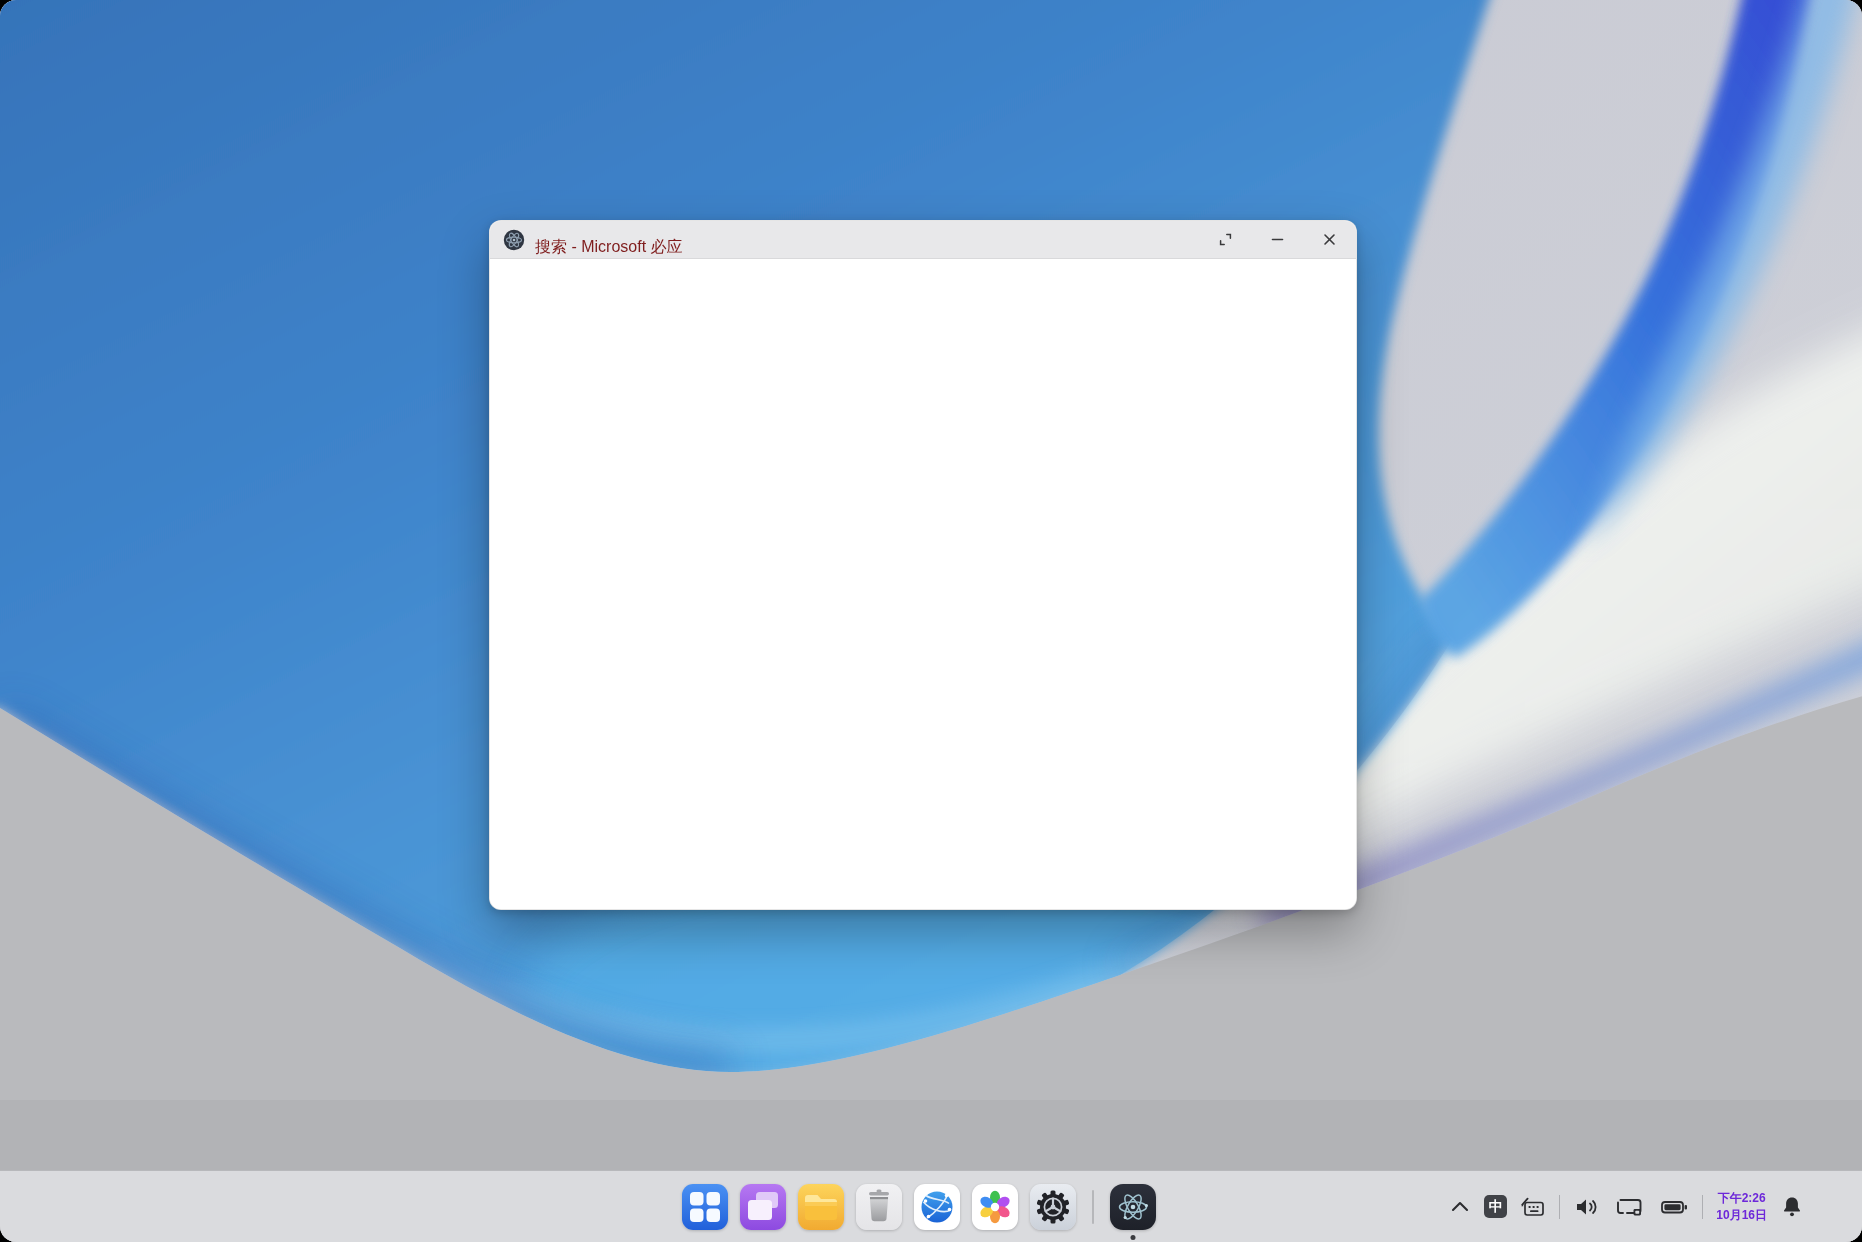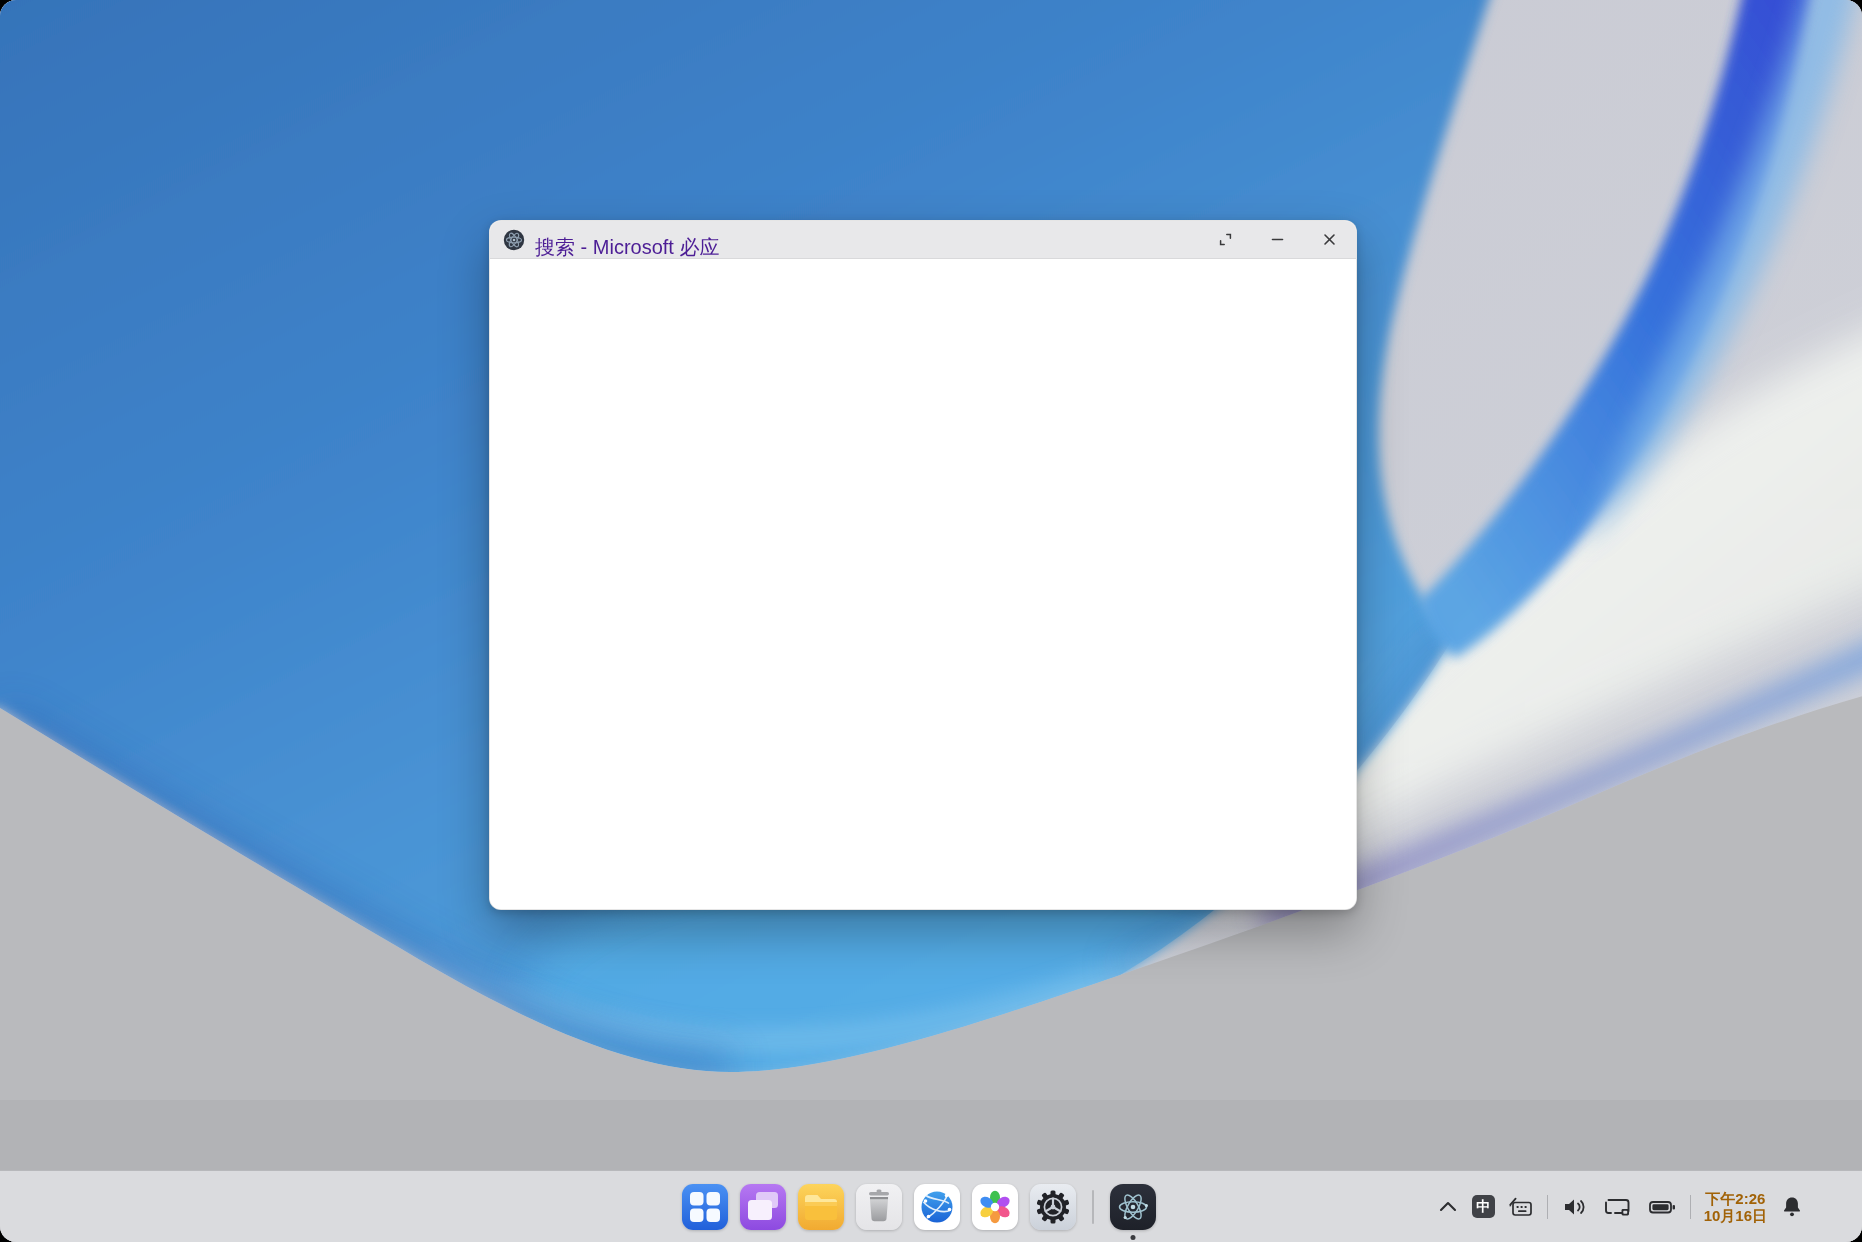--- a/index.html
+++ b/index.html
@@ -16,21 +16,21 @@
     position:absolute;left:489px;top:220px;width:868px;height:690px;
     border-radius:12px;background:#fff;overflow:hidden;
     box-shadow:0 22px 50px rgba(0,0,0,.30),0 3px 10px rgba(0,0,0,.18);
     display:flex;flex-direction:column;
     border:1px solid rgba(0,0,0,.10);
   }
   .titlebar{
     height:38px;flex:0 0 auto;background:#e8e8ea;border-bottom:1px solid #d9d9db;
     display:flex;align-items:center;padding:0 6px 0 13px;gap:10px;
   }
-  .titlebar-title{font-size:20px;color:#4c1d95;white-space:nowrap;margin-top:16px;}
+  .titlebar-title{font-size:16px;color:#7f1d1d;white-space:nowrap;margin-top:16px;}
   .titlebar-spacer{flex:1;}
   .win-btn{width:42px;height:38px;display:flex;align-items:center;justify-content:center;background:transparent;border:0;padding:0;cursor:default;}
   .win-content{flex:1;background:#fff;}
 
   
   .taskbar{
     position:absolute;left:0;right:0;bottom:0;height:72px;
     background:#dadbde;border-top:1px solid #b7b8bb;
   }
   .launcher{
@@ -66,21 +66,21 @@
     position:absolute;right:58px;top:50%;transform:translateY(-50%);
     display:flex;align-items:center;gap:13px;
   }
   .tray-btn{background:transparent;border:0;padding:0;display:flex;align-items:center;justify-content:center;cursor:default;}
   .ime-badge{
     width:23px;height:23px;border-radius:5px;background:#404247;color:#fff;
     font-size:14px;font-weight:700;line-height:23px;text-align:center;
   }
   .tray-sep{width:1px;height:24px;background:#aeafb3;}
   .clock{display:flex;flex-direction:column;align-items:center;justify-content:center;line-height:17px;}
-  .clock div{font-size:15px;font-weight:700;color:#a16207;white-space:nowrap;}
+  .clock div{font-size:12px;font-weight:700;color:#6d28d9;white-space:nowrap;}
 </style>
 </head>
 <body>
 
 <div class="screen">
 
   <svg class="wallpaper" width="1862" height="1242" viewBox="0 0 1862 1242">
     <defs>
       <linearGradient id="gMass" x1="0%" y1="0%" x2="70%" y2="100%">
         <stop offset="0" stop-color="#3470b6"></stop>

